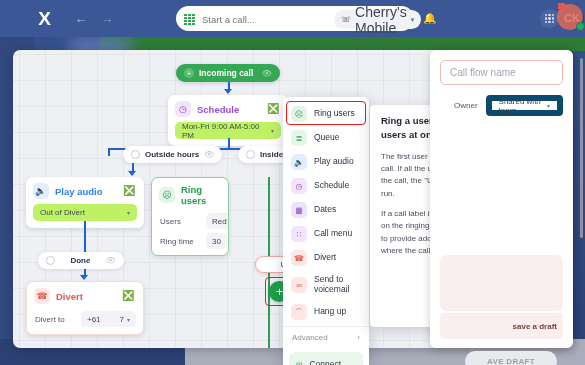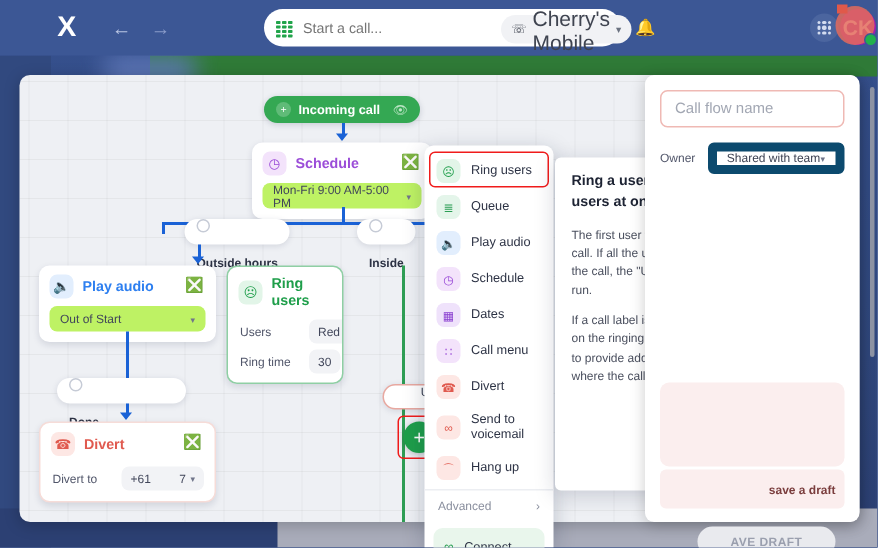--- a/index.html
+++ b/index.html
@@ -85,21 +85,21 @@
   .grip-btn {
     position:absolute; left:540px; top:9px; width:19px; height:19px;
     border-radius:50%; background:#4b659f;
     display:flex; align-items:center; justify-content:center;
   }
   .grip-dots { width:9px;height:9px; display:grid; grid-template-columns:repeat(3,1fr); gap:1px; }
   .grip-dots i { background:#d3dcf0; border-radius:50%; display:block; }
   .avatar-wrap { position:absolute; left:560px; top:6px; width:24px; height:24px; }
   .avatar {
     width:24px;height:24px;border-radius:50%;
-    background:#a21caf; color:#fff; font-size:14px; font-weight:700;
+    background:#0c4a6e; color:#fff; font-size:11px; font-weight:700;
     display:flex;align-items:center;justify-content:center;
   }
   .avatar-halo {
     position:absolute; left:-3px; top:-2px; width:26px;height:26px;border-radius:50%;
     background:#e36b5c; opacity:.85;
   }
   .avatar-dot {
     position:absolute; right:-1px; bottom:-1px; width:9px;height:9px;border-radius:50%;
     background:#22b14c; border:1.5px solid #3c5795;
   }
@@ -158,22 +158,22 @@
   .incoming .dot {
     width:10px;height:10px;border-radius:50%;background:#ffffff38;
     display:flex;align-items:center;justify-content:center;color:#fff;font-size:7px;
   }
   .incoming .txt { color:#fff; font-size:8.5px; font-weight:700; flex:1; }
   .incoming .eye { color:#bde6c6; font-size:8px; }
 
   
   .pill {
     position:absolute; background:#fff; border-radius:9px; height:17px;
-    display:flex; align-items:flex-start; gap:16px; padding:0 8px;
-    box-shadow:0 1px 4px rgba(22,34,66,.13); font-size:8px;flex-direction:column;
+    display:flex; align-items:center; gap:5px; padding:0 8px;
+    box-shadow:0 1px 4px rgba(22,34,66,.13); font-size:8px;
   }
   .pill .circ {
     width:9px;height:9px;border-radius:50%;border:1.3px solid #c6cbd6; flex:none;
   }
   .pill .t { color:#2c3244; font-weight:700; }
   .pill .eye { color:#b9bec9; font-size:8px; }
   .pill.outline {
     background:#fff; border:1px solid #e8a8a0;
   }
 
@@ -237,21 +237,21 @@
     position:absolute; left:430px; top:50px; right:12px; bottom:17px;
     background:#fff; border-radius:6px;
     box-shadow:0 2px 10px rgba(0,0,0,.2);
     padding:10px;
   }
   .flowname {
     height:25px; border:1px solid #efb9b4; border-radius:5px;
     display:flex;align-items:center; padding:0 9px;
     font-size:10px; color:#a2a7b3;
   }
-  .ownerrow { display:flex; align-items:center; gap:8px; margin-top:10px; }
+  .ownerrow { display:flex; align-items:center; gap:8px; margin-top:10px;margin-left:14px; }
   .ownerrow .lbl { font-size:8px; color:#51566a; }
   .ownerrow .sel {
     flex:1; height:21px; border:6px solid #0c4a6e; border-radius:4px;
     display:flex;align-items:center;justify-content:space-between;
     padding:0 7px; font-size:8px; color:#3a3f50;
   }
   .warn-box {
     position:absolute; left:10px; right:10px; top:205px; height:56px;
     background:#fbeeee; border-radius:6px;
   }
@@ -379,21 +379,21 @@
     <div class="edge" style="left:119px; top:113px; width:2px; height:10px;"></div>
     <div class="arrow" style="left:115px; top:121px;"></div>
 
     <div class="node" style="left:13px; top:127px; width:118px;">
       <div class="node-hd">
         <span class="node-ic" style="background:#e2eefd; color:#2d7ff0;">🔈</span>
         <span class="node-ttl" style="color:#2d7ff0;">Play audio</span>
         <span class="node-x">❎</span>
       </div>
       <div class="node-field">
-        <span>Out of Start</span>
+        <span>Out of Divert</span>
         <span class="caret">▾</span>
       </div>
     </div>
 
     <div class="node" style="left:138px; top:127px; width:78px; border:1.2px solid #8fcfa4; height:79px; overflow:hidden;">
       <div class="node-hd">
         <span class="node-ic" style="background:#e2f5e8; color:#1e9e4a;">☹</span>
         <span class="node-ttl" style="color:#1e9e4a;">Ring users</span>
       </div>
       <div class="node-row">

